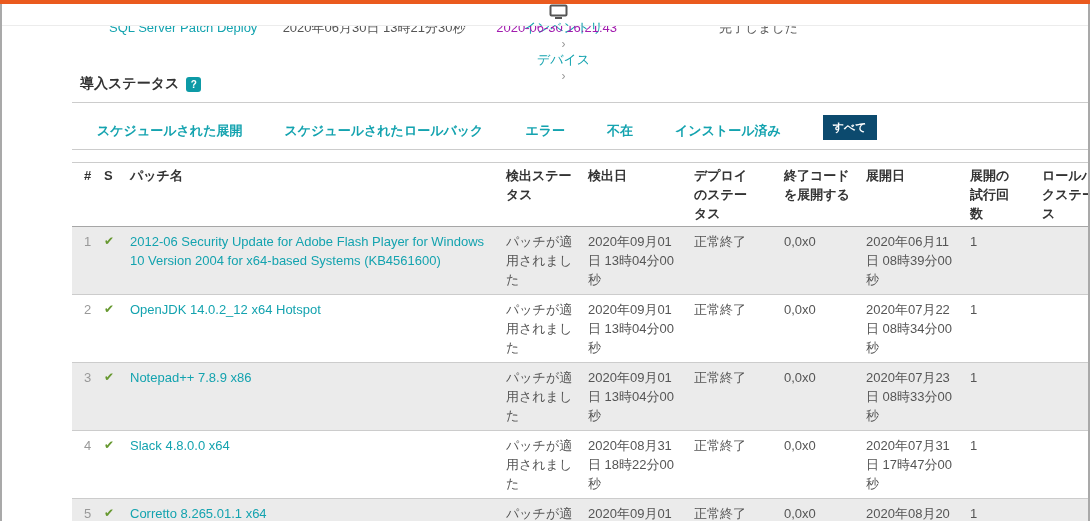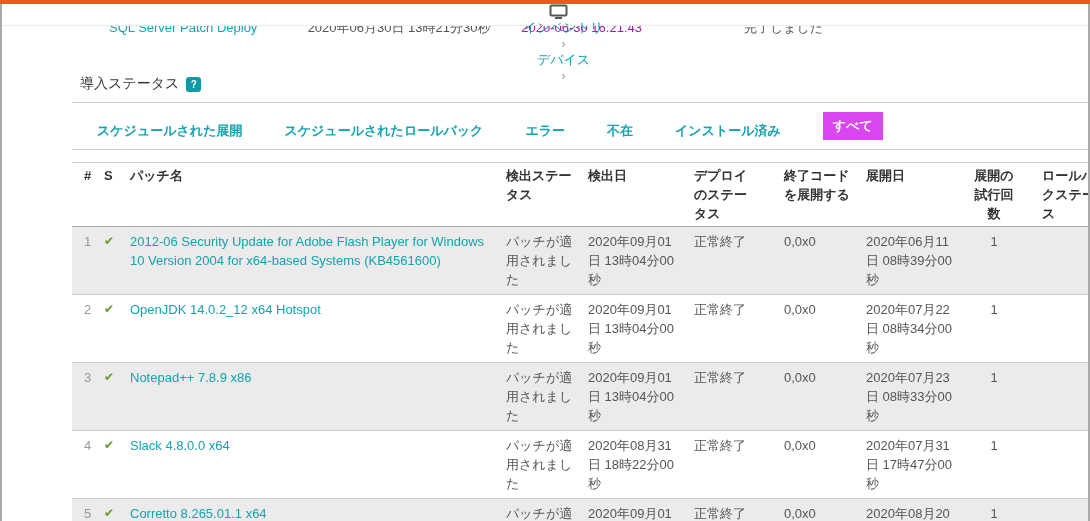--- a/index.html
+++ b/index.html
@@ -12,34 +12,34 @@
     background:#fff; border-bottom:1px solid #ececec;flex-direction:column; }
   .crumb-icon { display:inline-flex; margin-right:10px; }
   .crumb-link { color:#14a3af; text-decoration:none; cursor:pointer; }
   .crumb-sep { color:#999; margin:0 9px; font-size:12px; }
   .crumb-current { color:#555; }
   
   .clipped-row { height:15px; overflow:hidden; position:relative; }
   .clipped-inner { position:absolute; top:-7px; left:0; width:1200px; white-space:nowrap; }
   .clipped-inner span { display:inline-block; }
   .ci-name { margin-left:107px; color:#14a3af; width:170px; }
-  .ci-d1 { margin-left:25px; color:#555; width:210px; }
+  .ci-d1 { color:#555; width:210px; }
   .ci-d2 { color:#a21caf; width:190px; }
   .ci-status { margin-left:29px; color:#555; }
   .content { padding-left:70px; }
   .section-heading { margin:34px 0 0 8px; display:flex; align-items:center; }
-  .section-title { font-size:14px; font-weight:normal; color:#333; }
+  .section-title { font-size:14px; font-weight:bold; color:#333; }
   .help-badge { width:15px; height:15px; background:#0d9aa6; color:#fff; border-radius:3px;
     font-size:10px; font-weight:bold; display:inline-flex; align-items:center; justify-content:center;
     margin-left:7px; cursor:pointer; }
   .rule { border:none; border-top:1px solid #ccc; margin-top:9px; }
   .filters { display:flex; align-items:flex-end; gap:42px; margin:9px 0 0 25px; height:28px; }
   .filter-tab { color:#14a3af; font-weight:bold; text-decoration:none; cursor:pointer; white-space:nowrap; }
-  .filter-active { background:#d946ef; color:#fff; font-weight:bold; padding:5px 10px;
-    cursor:pointer; border:none; font-size:13px; }
+  .filter-active { background:#0c4a6e; color:#fff; font-weight:bold; padding:5px 10px;
+    cursor:pointer; border:none; font-size:11px; }
   table { border-collapse:collapse; table-layout:fixed; width:1042px; margin-top:12px; }
   th, td { text-align:left; vertical-align:top; padding:5px 4px 5px 10px; line-height:19px;
     font-size:13px; word-break:break-word; overflow-wrap:break-word; }
   thead th { color:#333; font-weight:bold; border-top:1px solid #ccc; border-bottom:1px solid #a6a6a6;
     padding-top:3px; padding-bottom:3px; background:#fff; }
   tbody tr { border-bottom:1px solid #ccc; }
   tbody tr.alt { background:#ebebeb; }
   .col-num   { width:30px; }
   .col-s     { width:22px; }
   .col-name  { width:372px; }
@@ -49,21 +49,21 @@
   .col-exit  { width:102px; }
   .col-pdate { width:106px; }
   .col-att   { width:70px; }
   .col-rb    { width:82px; }
   th.c-num, td.c-num { padding-left:12px; }
   td.c-num { color:#999; }
   th.c-s, td.c-s { padding-left:2px; padding-right:0; }
   td.c-s { color:#66982f; font-size:12px; }
   th.c-name, td.c-name { padding-left:6px; }
   th.c-exit, td.c-exit { padding-left:30px; }
-  th.c-att, td.c-att { text-align:center; padding-right:14px; padding-left:8px; }
+  th.c-att, td.c-att { text-align:left; padding-right:14px; padding-left:8px; }
   td.c-att { color:#555; }
   a.patch-link { color:#14a3af; text-decoration:none; cursor:pointer; }
 </style>
 </head>
 <body>
 
 <div class="top-bar"></div>
 <div class="window">
 
   <div class="breadcrumb-bar">

